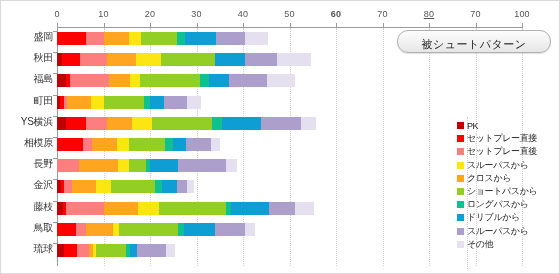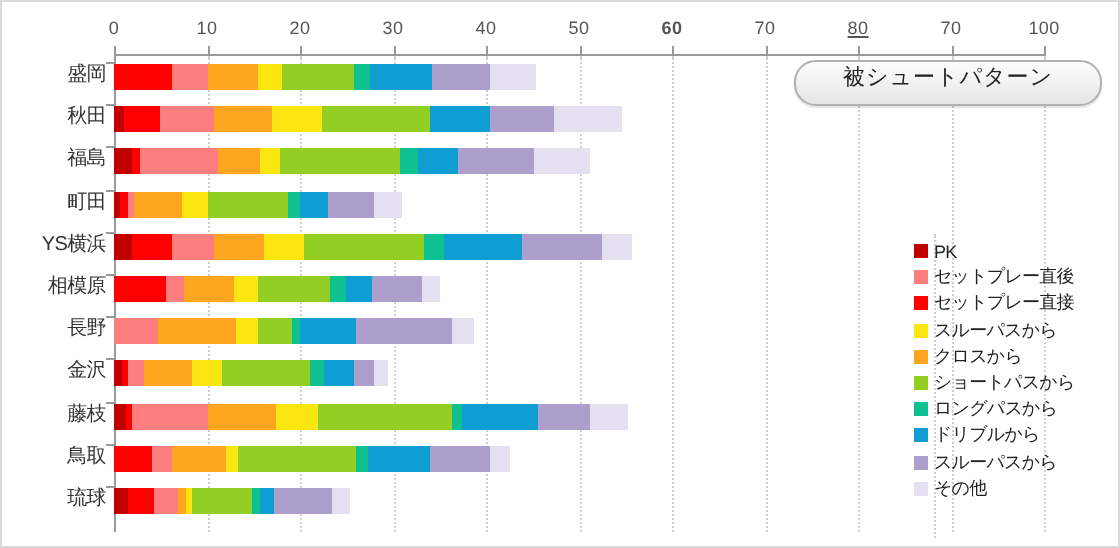--- a/index.html
+++ b/index.html
@@ -31,21 +31,21 @@
   .seg{display:inline-block;height:13px;vertical-align:top;}
 
   .yaxisline{position:absolute;left:56px;top:27px;width:1px;height:238px;background:#9a9a9a;}
 
   
   .titlepill{
     position:absolute;left:396px;top:29px;width:152px;height:21px;
     border:1px solid #b0b0b0;border-radius:11px;
     background:linear-gradient(#fdfdfd,#e6e6e6);
     box-shadow:0 1px 1px rgba(0,0,0,.12);
-    display:flex;align-items:flex-start;justify-content:center;
+    display:flex;align-items:flex-end;justify-content:center;
     font-size:11px;color:#222;letter-spacing:.5px;
   }
 
   
   .legend{position:absolute;left:456px;top:118px;width:86px;}
   .legitem{display:flex;align-items:center;height:13.2px;}
   .swatch{width:7px;height:7px;margin-right:3px;flex:0 0 auto;}
   .legtext{font-size:9px;color:#222;white-space:nowrap;letter-spacing:-.4px;}
   .legsep{position:absolute;left:466px;top:116px;width:1px;height:152px;border-left:1px dotted #cfcfcf;}
 </style>
@@ -164,26 +164,26 @@
     <span>被シュートパターン</span>
   </div>
 
   <div class="legsep"></div>
   <div class="legend">
       <div class="legitem">
         <span class="swatch" style="background: rgb(192, 0, 0);"></span>
         <span class="legtext">PK</span>
       </div>
       <div class="legitem">
+        <span class="swatch" style="background: rgb(255, 0, 0);"></span>
+        <span class="legtext">セットプレー直接</span>
+      </div>
+      <div class="legitem">
         <span class="swatch" style="background: rgb(253, 126, 126);"></span>
         <span class="legtext">セットプレー直後</span>
-      </div>
-      <div class="legitem">
-        <span class="swatch" style="background: rgb(255, 0, 0);"></span>
-        <span class="legtext">セットプレー直接</span>
       </div>
       <div class="legitem">
         <span class="swatch" style="background: rgb(251, 230, 18);"></span>
         <span class="legtext">スルーパスから</span>
       </div>
       <div class="legitem">
         <span class="swatch" style="background: rgb(255, 165, 31);"></span>
         <span class="legtext">クロスから</span>
       </div>
       <div class="legitem">

